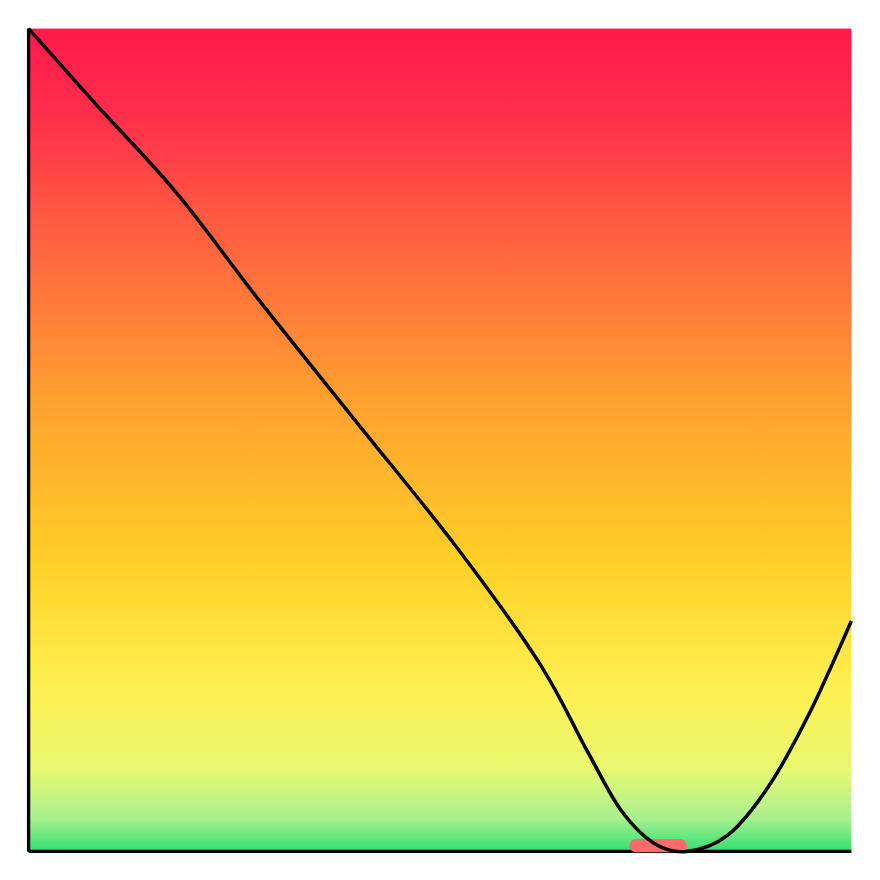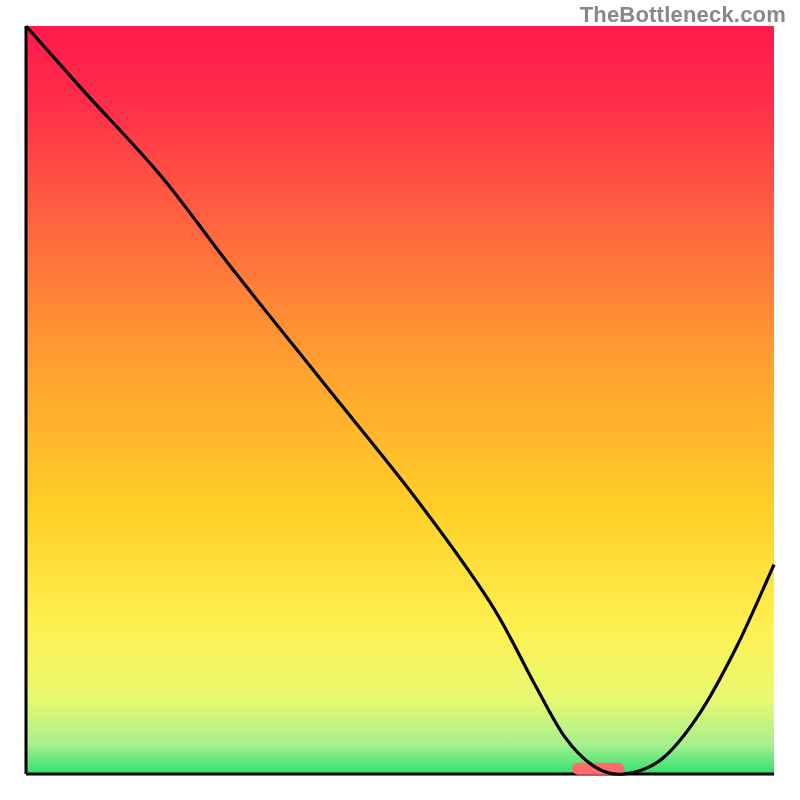--- a/index.html
+++ b/index.html
@@ -27,21 +27,20 @@
   svg.plot {
     position: absolute;
     top: 0;
     left: 0;
   }
 </style>
 </head>
 <body>
 
 <div class="chart-container">
-  <div class="attribution">TheBottleneck.com</div>
 
   <svg class="plot" width="800" height="800" viewBox="0 0 800 800">
     <defs>
       <linearGradient id="bg-grad" x1="0" y1="0" x2="0" y2="1">
           <stop offset="0%" stop-color="#ff1a4c"></stop>
           <stop offset="10%" stop-color="#ff2d4a"></stop>
           <stop offset="25%" stop-color="#ff6040"></stop>
           <stop offset="45%" stop-color="#ffa030"></stop>
           <stop offset="65%" stop-color="#ffd028"></stop>
           <stop offset="80%" stop-color="#fff050"></stop>

